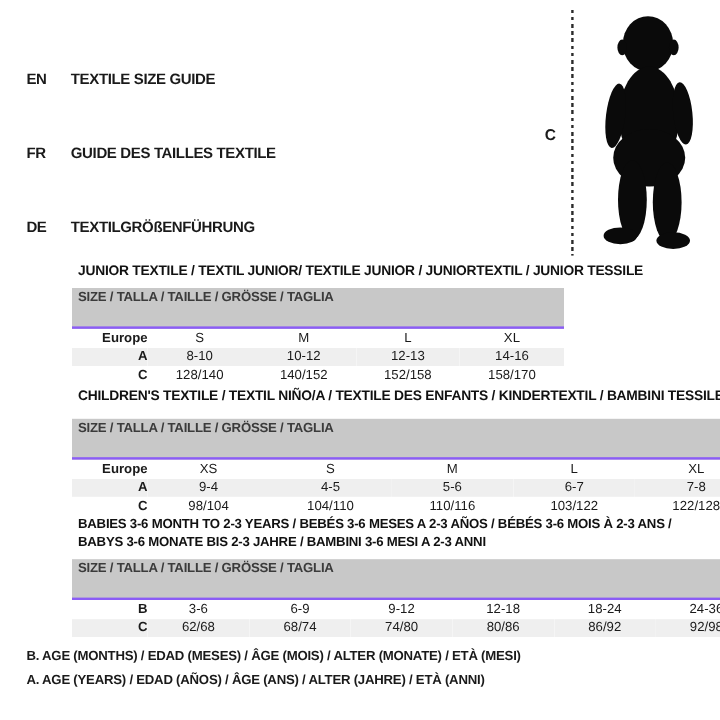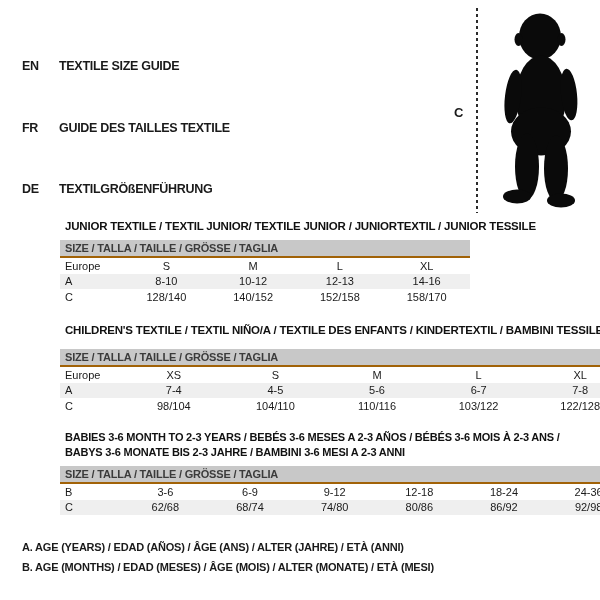--- a/index.html
+++ b/index.html
@@ -31,37 +31,37 @@
   .baby-svg{position:absolute;left:49px;top:7px;}
   
   .section{position:absolute;left:17px;margin-left:43px;}
   .section h2{
     margin:0 0 0 5px;font-size:11.5px;font-weight:700;letter-spacing:-0.2px;
     line-height:13px;color:#111;white-space:nowrap;
   }
   .heading-line{margin-left:5px;font-size:11px;font-weight:700;letter-spacing:-0.2px;line-height:15px;color:#111;white-space:nowrap;}
   .size-bar{
     background:var(--bar-bg);color:#3b3b3b;font-weight:700;font-size:11px;
-    height:18px;line-height:17px;padding-left:5px;letter-spacing:-0.2px;
-    border-bottom:2px solid #a16207;box-sizing:border-box;
+    height:34px;line-height:17px;padding-left:5px;letter-spacing:-0.2px;
+    border-bottom:2px solid #8b5cf6;box-sizing:border-box;
   }
   #sec-junior{top:220px;width:410px;}
   #sec-junior .size-bar{margin-top:7px;}
   #sec-children{top:324px;width:571px;}
   #sec-children .size-bar{margin-top:12px;}
   #sec-babies{top:430px;width:571px;}
   #sec-babies .size-bar{margin-top:6px;}
   table.size-table{
     width:100%;border-collapse:collapse;table-layout:fixed;font-size:11px;
   }
   table.size-table td{
     height:15.5px;padding:0;text-align:center;color:var(--ink);
     white-space:nowrap;overflow:hidden;
   }
-  table.size-table td:first-child{width:58px;text-align:left;padding-left:5px;}
+  table.size-table td:first-child{width:58px;text-align:right;padding-left:5px;font-weight:bold;}
   table.size-table tr:nth-child(even) td{background:var(--row-alt);}
   
   .legend{position:absolute;top:538px;left:22px;}
   .legend div{font-size:11px;font-weight:700;letter-spacing:-0.2px;line-height:19.5px;white-space:nowrap;}
 </style>
 </head>
 <body>
 
 <ul class="lang-list">
   <li>
@@ -133,21 +133,21 @@
         <tr>
           <td>Europe</td>
           <td>XS</td>
           <td>S</td>
           <td>M</td>
           <td>L</td>
           <td>XL</td>
         </tr>
         <tr>
           <td>A</td>
-          <td>7-4</td>
+          <td>9-4</td>
           <td>4-5</td>
           <td>5-6</td>
           <td>6-7</td>
           <td>7-8</td>
         </tr>
         <tr>
           <td>C</td>
           <td>98/104</td>
           <td>104/110</td>
           <td>110/116</td>
@@ -180,15 +180,15 @@
           <td>74/80</td>
           <td>80/86</td>
           <td>86/92</td>
           <td>92/98</td>
         </tr>
       </tbody>
   </table>
 </section>
 
 <div class="legend">
+  <div>B. AGE (MONTHS) / EDAD (MESES) / ÂGE (MOIS) / ALTER (MONATE) / ETÀ (MESI)</div>
   <div>A. AGE (YEARS) / EDAD (AÑOS) / ÂGE (ANS) / ALTER (JAHRE) / ETÀ (ANNI)</div>
-  <div>B. AGE (MONTHS) / EDAD (MESES) / ÂGE (MOIS) / ALTER (MONATE) / ETÀ (MESI)</div>
 </div>
 
 </body></html>

